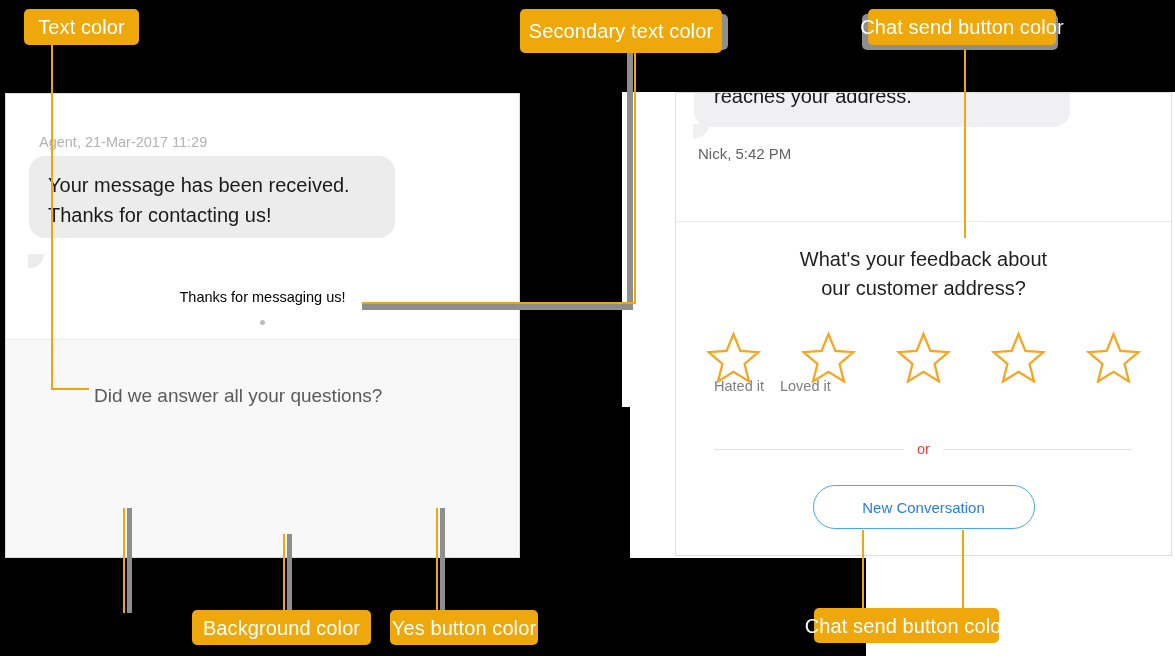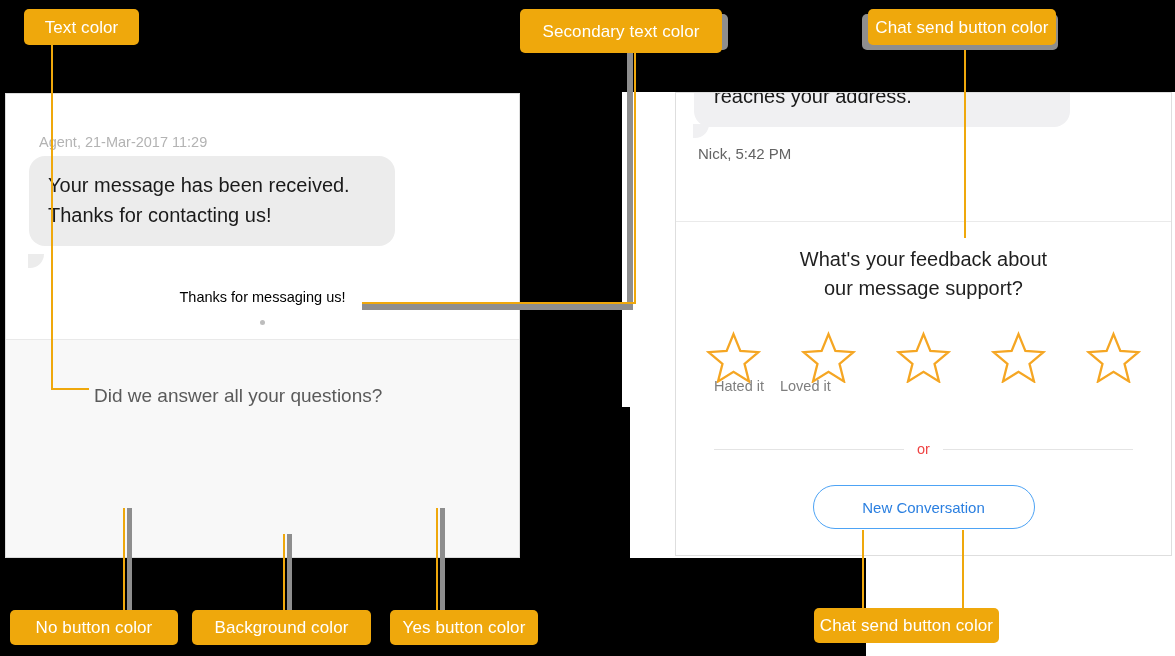--- a/index.html
+++ b/index.html
@@ -21,21 +21,21 @@
     position: absolute;
     background: #000000;
   }
 
   
   .badge {
     position: absolute;
     background: #efa80c;
     color: #ffffff;
     border-radius: 5px;
-    font-size: 17px;
+    font-size: 20px;
     line-height: 1;
     display: flex;
     align-items: center;
     justify-content: center;
     letter-spacing: .1px;
     white-space: nowrap;
     z-index: 40;
     box-sizing: border-box;
   }
   .badge-shadow {
@@ -79,21 +79,21 @@
     font-size: 14.5px;
     color: #b3b3b3;
   }
   .bubble {
     position: absolute;
     left: 23px;
     top: 62px;
     width: 366px;
     background: #ececec;
     border-radius: 16px;
-    padding: 14px 19px 16px 19px;
+    padding: 14px 19px 8px 19px;
     box-sizing: border-box;
     font-size: 20px;
     line-height: 30px;
     color: #1a1a1a;
   }
   .bubble-tail {
     position: absolute;
     left: 22px;
     top: 160px;
     width: 16px;
@@ -333,21 +333,21 @@
 
     <div class="r-bubble-tail"></div>
     <div class="r-bubble">reaches your address.</div>
 
     <div class="r-meta">Nick, 5:42 PM</div>
 
     <div class="r-divider"></div>
 
     <div class="feedback-q">
       <div>What's your feedback about</div>
-      <div>our message support?</div>
+      <div>our customer address?</div>
     </div>
 
     <div class="stars">
       <span class="star">
         <svg viewBox="0 0 52 50">
             <polygon points="26,3 32.6,19.2 50,20.3 36.6,31.6 40.9,48.5 26,39.2 11.1,48.5 15.4,31.6 2,20.3 19.4,19.2" fill="none" stroke="#f5a623" stroke-width="2.2"></polygon>
           </svg>
       </span>
       <span class="star">
         <svg viewBox="0 0 52 50">
@@ -408,21 +408,20 @@
   <div class="conn conn-v" style="left:962px;top:530px;height:78px;"></div>
 
   <div class="badge" style="left:24px;top:9px;width:115px;height:36px;">Text color</div>
 
   <div class="badge-shadow" style="left:526px;top:14px;width:202px;height:36px;"></div>
   <div class="badge" style="left:520px;top:9px;width:202px;height:44px;">Secondary text color</div>
 
   <div class="badge-shadow" style="left:862px;top:14px;width:196px;height:36px;"></div>
   <div class="badge" style="left:868px;top:9px;width:188px;height:36px;">Chat send button color</div>
 
-  <div class="badge" style="left:10px;top:610px;width:168px;height:35px;">No button color</div>
 
   <div class="badge" style="left:192px;top:610px;width:179px;height:35px;">Background color</div>
 
   <div class="badge" style="left:390px;top:610px;width:148px;height:35px;">Yes button color</div>
 
   <div class="badge" style="left:814px;top:608px;width:185px;height:35px;">Chat send button color</div>
 
 </div>
 
 </body></html>

